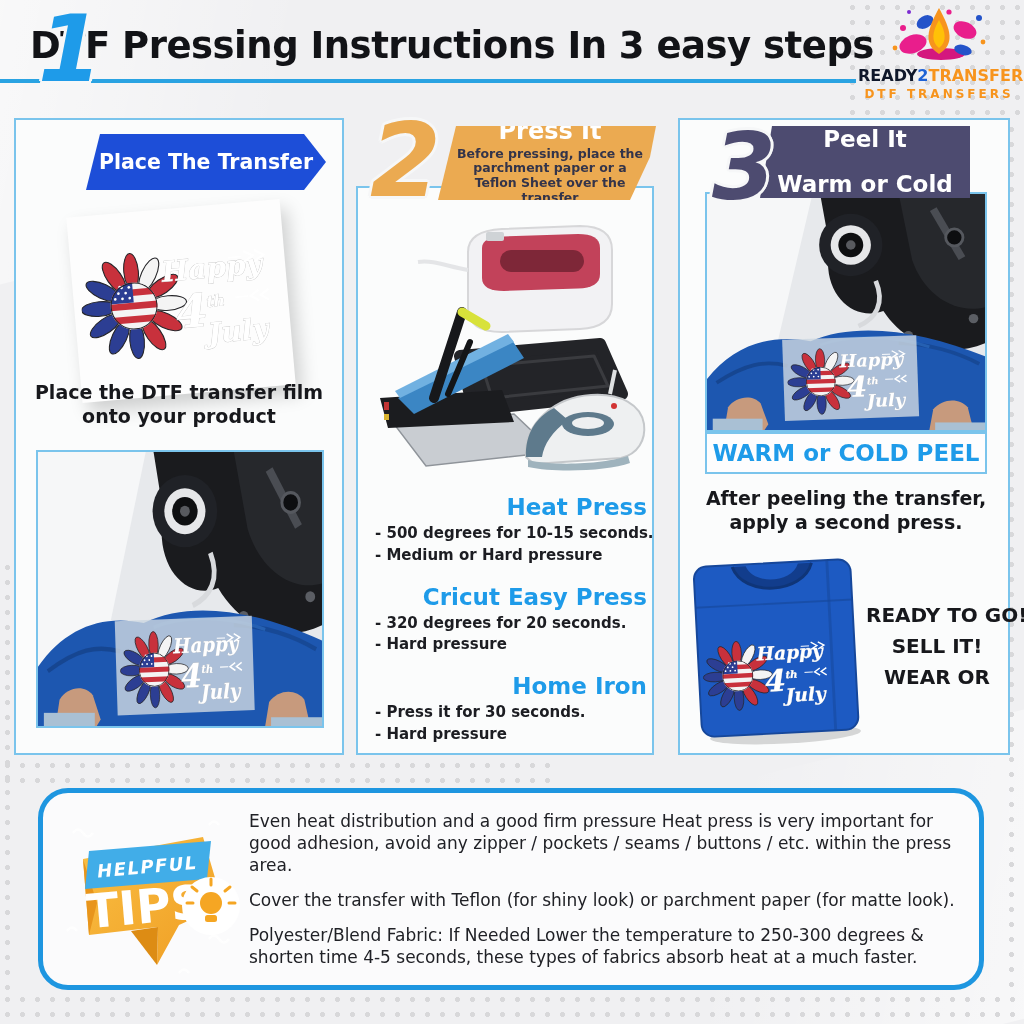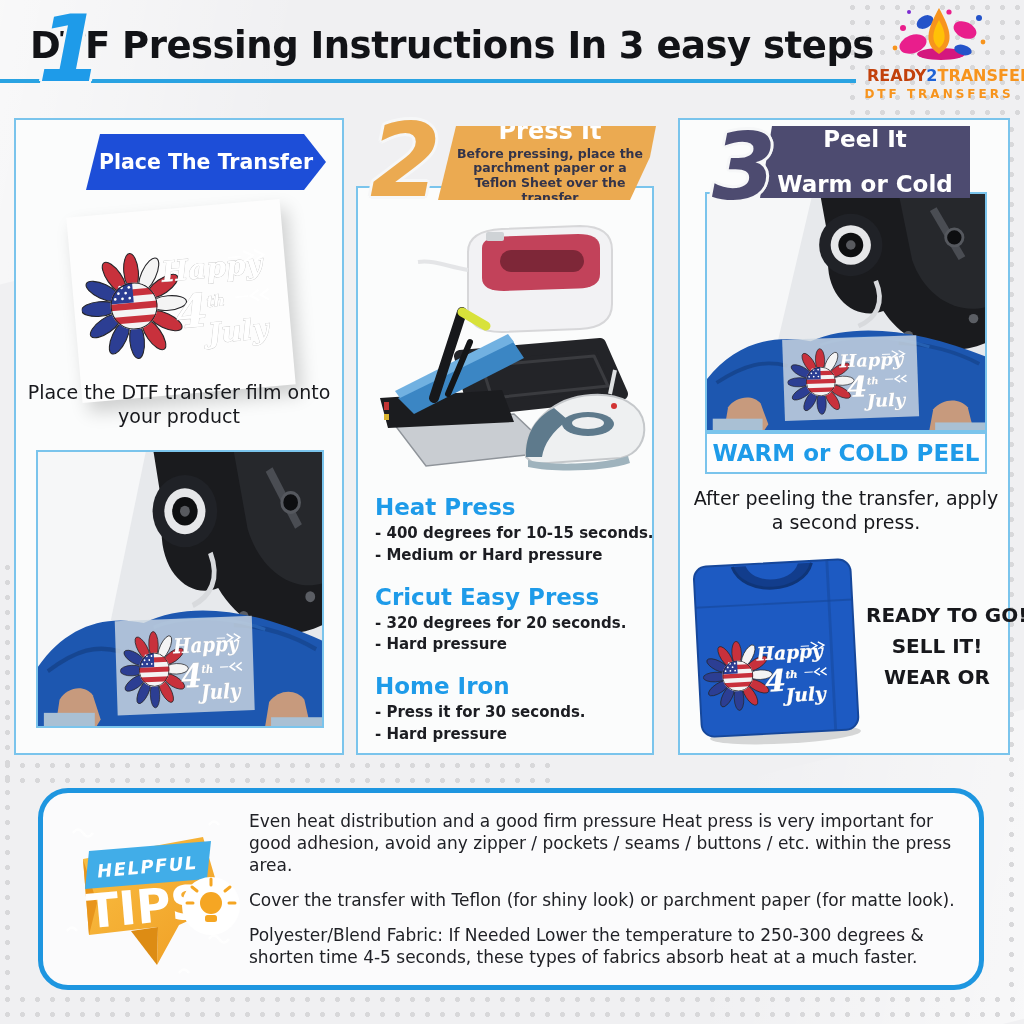--- a/index.html
+++ b/index.html
@@ -15,21 +15,21 @@
   .dots.rt{left:1004px;top:122px;width:20px;height:868px;}
   .dots.lt{left:0;top:560px;width:13px;height:430px;}
   .dots.uc{left:0;top:758px;width:550px;height:32px;}
   .dots.bt{left:0;top:992px;width:1024px;height:32px;}
 
   
   .title{position:absolute;left:30px;top:24px;font-size:37px;font-weight:bold;color:#121317;letter-spacing:-.5px;white-space:nowrap;}
   .rule{position:absolute;left:0;top:79px;width:856px;height:4px;background:#2aa3e2;}
   .logo{position:absolute;left:858px;top:4px;width:162px;text-align:center;}
   .logo .brand{font-size:16px;font-weight:bold;letter-spacing:0;line-height:1;white-space:nowrap;}
-  .logo .brand .p1{color:#c2410c;margin-left:9px;}
+  .logo .brand .p1{color:#0f172a;}
   .logo .brand .p2{color:#1f63d6;}
   .logo .brand .p3{color:#f7941d;}
   .logo .tagline{font-size:12px;font-weight:bold;color:#f7941d;letter-spacing:3px;margin-top:3px;}
 
   
   .col{position:absolute;background:#fbfcfc;border:2px solid #7ac4ec;box-sizing:border-box;}
   .col1{left:14px;top:118px;width:330px;height:637px;}
   .col2{left:356px;top:186px;width:298px;height:569px;}
   .col3{left:678px;top:118px;width:332px;height:637px;}
 
@@ -46,31 +46,31 @@
     clip-path:polygon(18px 0,100% 0,calc(100% - 6px) 42%,calc(100% - 26px) 100%,0 100%);padding:2px 8px 4px 14px;box-sizing:border-box;}
   .banner2 .b2-title{font-size:24px;line-height:1.1;}
   .banner2 .b2-note{font-size:12.5px;line-height:1.18;color:#33344a;font-weight:bold;margin-top:2px;width:196px;}
   .banner3{left:760px;top:126px;width:210px;height:72px;background:#4d4b70;font-size:23px;line-height:1.25;
     clip-path:polygon(12px 0,100% 0,100% 100%,0 100%);gap:16px;}
 
   
   .sheet{position:absolute;left:58px;top:88px;width:214px;height:186px;background:#fdfdfd;transform:rotate(-5deg);
     box-shadow:6px 10px 18px rgba(0,0,0,.18);display:flex;align-items:center;justify-content:center;}
   .sheet svg{width:200px;height:118px;}
-  .caption{font-weight:normal;color:#17181c;text-align:center;line-height:1.28;}
+  .caption{font-weight:bold;color:#17181c;text-align:center;line-height:1.28;}
   .cap1{position:absolute;left:6px;top:260px;width:314px;font-size:19px;}
   .photo{position:absolute;border:2px solid #7ac4ec;box-sizing:border-box;overflow:hidden;background:#e8eaed;}
   .photo1{left:20px;top:330px;width:288px;height:278px;}
   .photo svg{display:block;width:100%;height:100%;}
 
   
   .equip{position:absolute;left:2px;top:22px;width:292px;height:282px;}
   .specs{position:absolute;left:17px;top:306px;width:272px;}
   .spec{margin-bottom:17px;}
-  .spec-h{font-size:23px;font-weight:bold;color:#1e9be9;margin-bottom:3px;}
+  .spec-h{font-size:23px;font-weight:bold;color:#1e9be9;margin-bottom:3px;text-align:right;}
   .spec-l{font-size:15px;font-weight:bold;color:#1c1d22;line-height:1.45;white-space:nowrap;}
 
   
   .photo3{left:25px;top:72px;width:282px;height:240px;}
   .peelbox{position:absolute;left:25px;top:312px;width:282px;height:42px;border:2px solid #7ac4ec;box-sizing:border-box;background:#fdfdfe;
     display:flex;align-items:center;justify-content:center;font-size:23px;font-weight:bold;color:#1e9be9;white-space:nowrap;}
   .cap3{position:absolute;left:8px;top:366px;width:316px;font-size:19px;}
   .folded{position:absolute;left:6px;top:424px;width:184px;height:206px;}
   .ready{position:absolute;left:186px;top:474px;width:142px;font-size:20px;font-weight:bold;color:#17181c;text-align:center;line-height:1.55;margin-top:6px;}
   .ready div{white-space:nowrap;}
@@ -276,21 +276,21 @@
         <ellipse cx="72" cy="62" rx="26" ry="12" fill="#5e7a8c"></ellipse>
         <ellipse cx="72" cy="61" rx="16" ry="6" fill="#eef0f1"></ellipse>
         <path d="M12,98 C42,105 92,101 112,94 L114,101 C92,109 40,111 12,105 Z" fill="#9fb3bd"></path>
         <circle cx="98" cy="44" r="3" fill="#d23434"></circle>
         <path d="M94,32 L99,8" stroke="#dfe1e2" stroke-width="4"></path>
       </g>
     </svg>
     <div class="specs">
       <div class="spec">
         <div class="spec-h">Heat Press</div>
-        <div class="spec-l">- 400 degrees for 10-15 seconds.</div>
+        <div class="spec-l">- 500 degrees for 10-15 seconds.</div>
         <div class="spec-l">- Medium or Hard pressure</div>
       </div>
       <div class="spec">
         <div class="spec-h">Cricut Easy Press</div>
         <div class="spec-l">- 320 degrees for 20 seconds.</div>
         <div class="spec-l">- Hard pressure</div>
       </div>
       <div class="spec">
         <div class="spec-h">Home Iron</div>
         <div class="spec-l">- Press it for 30 seconds.</div>

